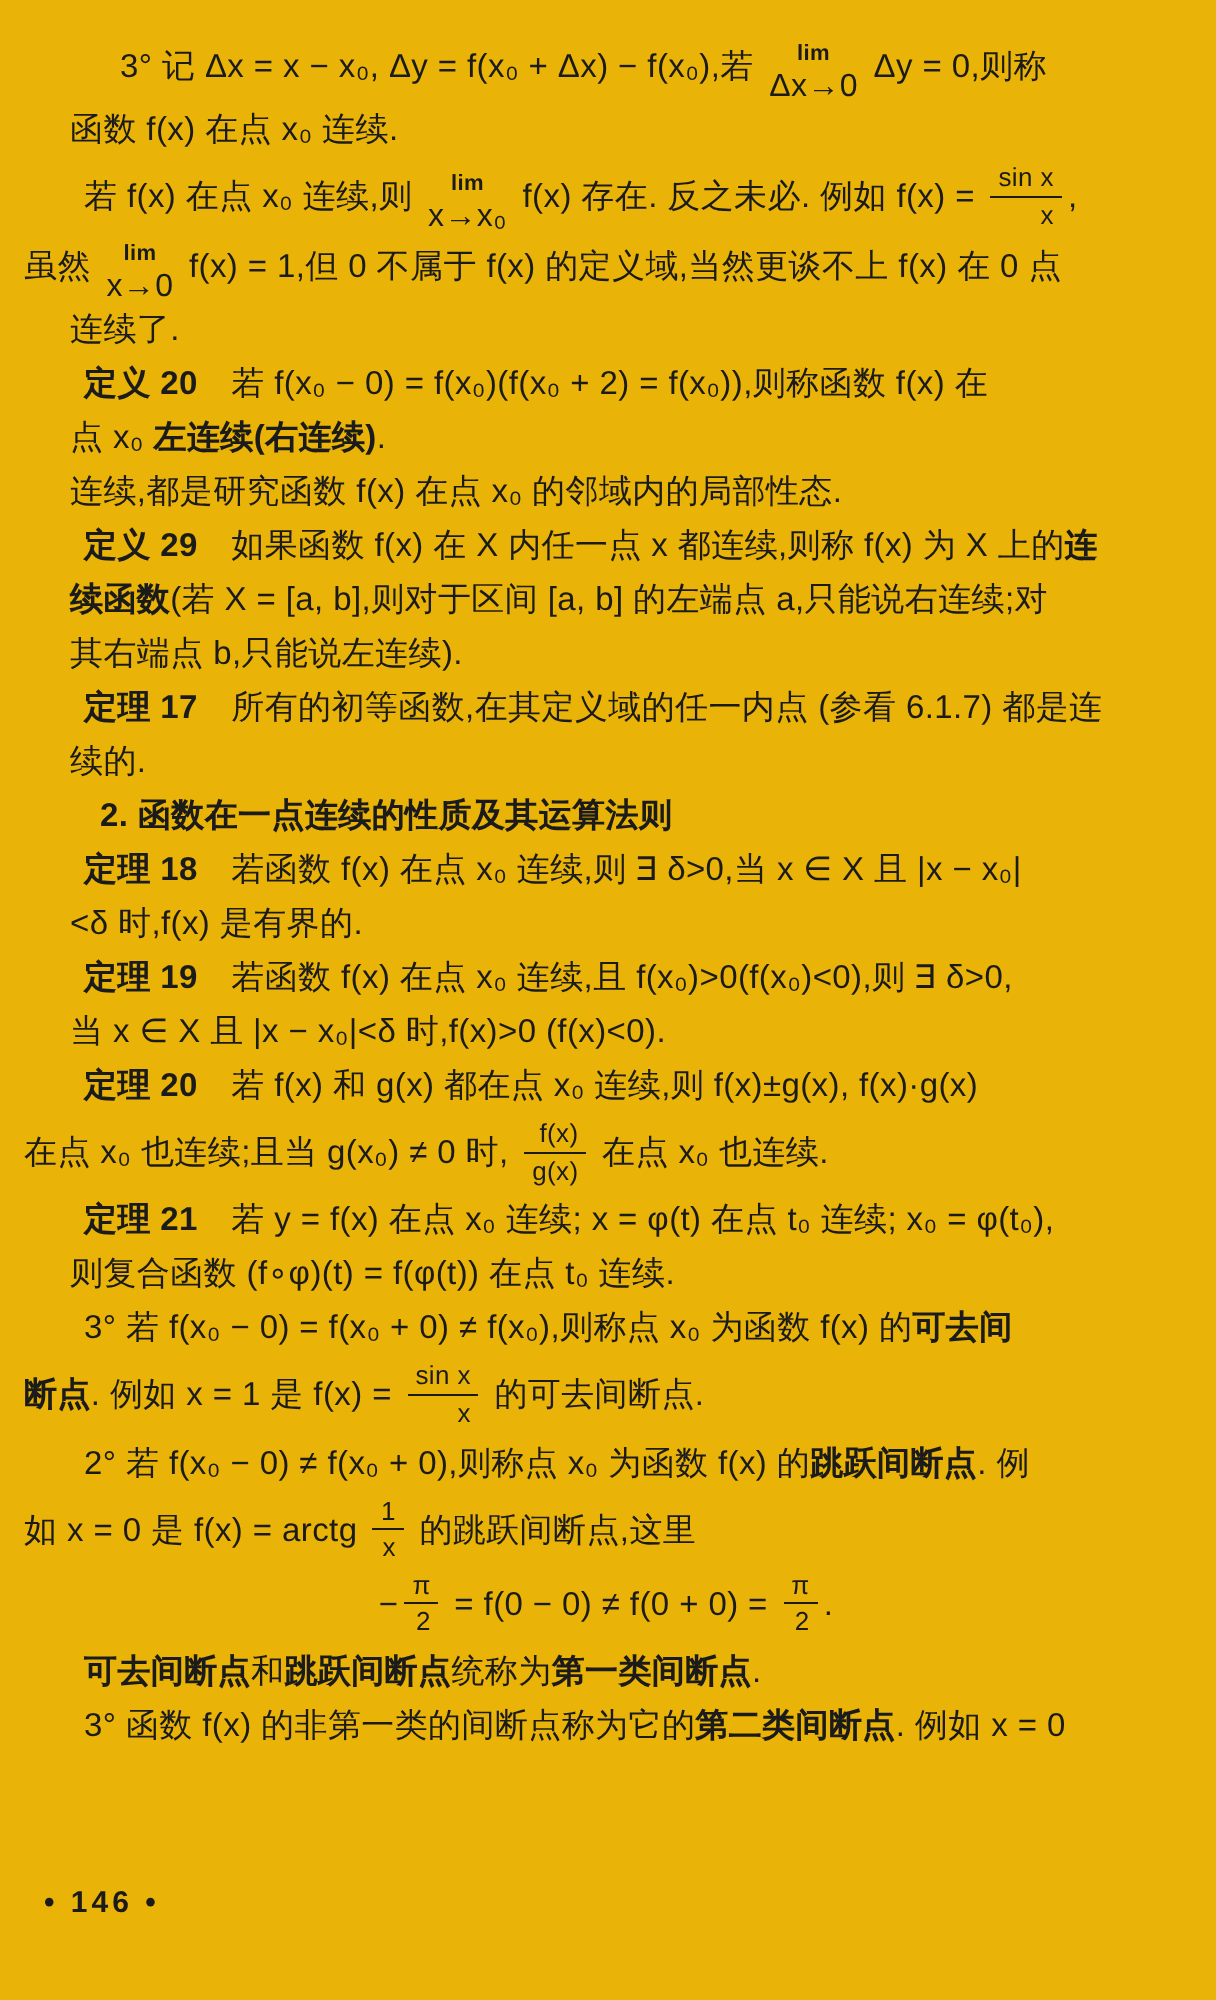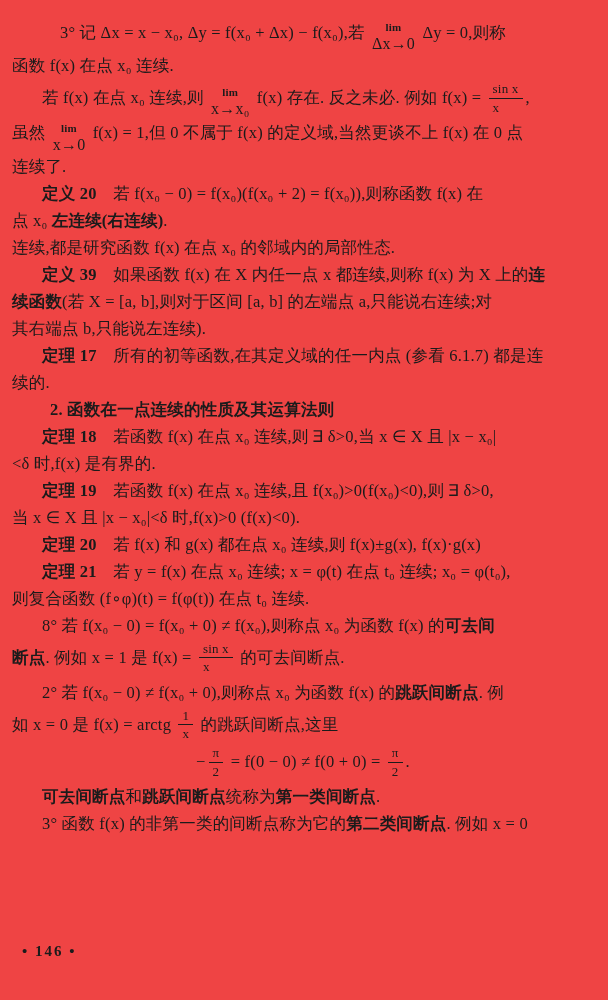--- a/index.html
+++ b/index.html
@@ -1,43 +1,43 @@
 <!DOCTYPE html>
 <html><head>
 <meta charset="utf-8">
 <style>
   html,body{margin:0;padding:0;background:#f4f3ef;}
   .page{
     position:relative;
     width:608px;height:1000px;
-    background:#ef4444;
+    background:#eab308;
     color:#1b1b1b;
-    font-family:Liberation Serif, serif;
+    font-family:Liberation Sans, sans-serif;
     font-size:16.5px;
     box-sizing:border-box;
     padding:16px 14px 0 12px;
     overflow:hidden;
   }
   .line{
     white-space:nowrap;
     line-height:27px;
     min-height:27px;
     letter-spacing:0.2px;
   }
   .line.tall{margin:3px 0;}
-  .plain{padding-left:0;}
+  .plain{padding-left:0;margin-left:23px;}
   .indent{padding-left:30px;}
   .indent-lg{padding-left:48px;}
   .section{padding-left:38px;}
   .center{text-align:center;margin:14px 0 12px;}
   .bold{font-weight:700;}
   .frac{
     display:inline-block;
     vertical-align:middle;
-    text-align:left;
+    text-align:right;
     font-size:13px;
     line-height:1.2;
     margin:0 3px;
     transform:translateY(-1px);
   }
   .frac .num{display:block;padding:0 4px 1px;border-bottom:1.4px solid #1b1b1b;}
   .frac .den{display:block;padding:1px 4px 0;}
   .lim{
     display:inline-block;
     vertical-align:middle;
@@ -62,34 +62,35 @@
 <div class="page">
   <div>
       <div class="line indent-lg tall"><span>3° 记 Δx = x − x₀, Δy = f(x₀ + Δx) − f(x₀),若 </span><span class="lim"><span class="ltop">lim</span><span class="lsub">Δx→0</span></span><span> Δy = 0,则称</span></div>
       <div class="line plain"><span>函数 f(x) 在点 x₀ 连续.</span></div>
       <div class="line indent tall"><span>若 f(x) 在点 x₀ 连续,则 </span><span class="lim"><span class="ltop">lim</span><span class="lsub">x→x₀</span></span><span> f(x) 存在. 反之未必. 例如 f(x) = </span><span class="frac"><span class="num">sin x</span><span class="den">x</span></span><span>,</span></div>
       <div class="line plain tall"><span>虽然 </span><span class="lim"><span class="ltop">lim</span><span class="lsub">x→0</span></span><span> f(x) = 1,但 0 不属于 f(x) 的定义域,当然更谈不上 f(x) 在 0 点</span></div>
       <div class="line plain"><span>连续了.</span></div>
       <div class="line indent"><span class="bold">定义 20</span><span>　若 f(x₀ − 0) = f(x₀)(f(x₀ + 2) = f(x₀)),则称函数 f(x) 在</span></div>
       <div class="line plain"><span>点 x₀ </span><span class="bold">左连续(右连续)</span><span>.</span></div>
       <div class="line plain"><span>连续,都是研究函数 f(x) 在点 x₀ 的邻域内的局部性态.</span></div>
-      <div class="line indent"><span class="bold">定义 39</span><span>　如果函数 f(x) 在 X 内任一点 x 都连续,则称 f(x) 为 X 上的</span><span class="bold">连</span></div>
+      <div class="line indent"><span class="bold">定义 29</span><span>　如果函数 f(x) 在 X 内任一点 x 都连续,则称 f(x) 为 X 上的</span><span class="bold">连</span></div>
       <div class="line plain"><span class="bold">续函数</span><span>(若 X = [a, b],则对于区间 [a, b] 的左端点 a,只能说右连续;对</span></div>
       <div class="line plain"><span>其右端点 b,只能说左连续).</span></div>
       <div class="line indent"><span class="bold">定理 17</span><span>　所有的初等函数,在其定义域的任一内点 (参看 6.1.7) 都是连</span></div>
       <div class="line plain"><span>续的.</span></div>
       <div class="line section"><span class="bold">2. 函数在一点连续的性质及其运算法则</span></div>
       <div class="line indent"><span class="bold">定理 18</span><span>　若函数 f(x) 在点 x₀ 连续,则 ∃ δ&gt;0,当 x ∈ X 且 |x − x₀|</span></div>
       <div class="line plain"><span>&lt;δ 时,f(x) 是有界的.</span></div>
       <div class="line indent"><span class="bold">定理 19</span><span>　若函数 f(x) 在点 x₀ 连续,且 f(x₀)&gt;0(f(x₀)&lt;0),则 ∃ δ&gt;0,</span></div>
       <div class="line plain"><span>当 x ∈ X 且 |x − x₀|&lt;δ 时,f(x)&gt;0 (f(x)&lt;0).</span></div>
       <div class="line indent"><span class="bold">定理 20</span><span>　若 f(x) 和 g(x) 都在点 x₀ 连续,则 f(x)±g(x), f(x)·g(x)</span></div>
+      <div class="line plain tall"><span>在点 x₀ 也连续;且当 g(x₀) ≠ 0 时, </span><span class="frac"><span class="num">f(x)</span><span class="den">g(x)</span></span><span> 在点 x₀ 也连续.</span></div>
       <div class="line indent"><span class="bold">定理 21</span><span>　若 y = f(x) 在点 x₀ 连续; x = φ(t) 在点 t₀ 连续; x₀ = φ(t₀),</span></div>
       <div class="line plain"><span>则复合函数 (f∘φ)(t) = f(φ(t)) 在点 t₀ 连续.</span></div>
-      <div class="line indent"><span>8° 若 f(x₀ − 0) = f(x₀ + 0) ≠ f(x₀),则称点 x₀ 为函数 f(x) 的</span><span class="bold">可去间</span></div>
+      <div class="line indent"><span>3° 若 f(x₀ − 0) = f(x₀ + 0) ≠ f(x₀),则称点 x₀ 为函数 f(x) 的</span><span class="bold">可去间</span></div>
       <div class="line plain tall"><span class="bold">断点</span><span>. 例如 x = 1 是 f(x) = </span><span class="frac"><span class="num">sin x</span><span class="den">x</span></span><span> 的可去间断点.</span></div>
       <div class="line indent"><span>2° 若 f(x₀ − 0) ≠ f(x₀ + 0),则称点 x₀ 为函数 f(x) 的</span><span class="bold">跳跃间断点</span><span>. 例</span></div>
       <div class="line plain tall"><span>如 x = 0 是 f(x) = arctg </span><span class="frac"><span class="num">1</span><span class="den">x</span></span><span> 的跳跃间断点,这里</span></div>
       <div class="line center tall"><span>−</span><span class="frac"><span class="num">π</span><span class="den">2</span></span><span> = f(0 − 0) ≠ f(0 + 0) = </span><span class="frac"><span class="num">π</span><span class="den">2</span></span><span>.</span></div>
       <div class="line indent"><span class="bold">可去间断点</span><span>和</span><span class="bold">跳跃间断点</span><span>统称为</span><span class="bold">第一类间断点</span><span>.</span></div>
       <div class="line indent"><span>3° 函数 f(x) 的非第一类的间断点称为它的</span><span class="bold">第二类间断点</span><span>. 例如 x = 0</span></div>
     </div>
   <div class="footer">• 146 •</div>
 </div>
 

